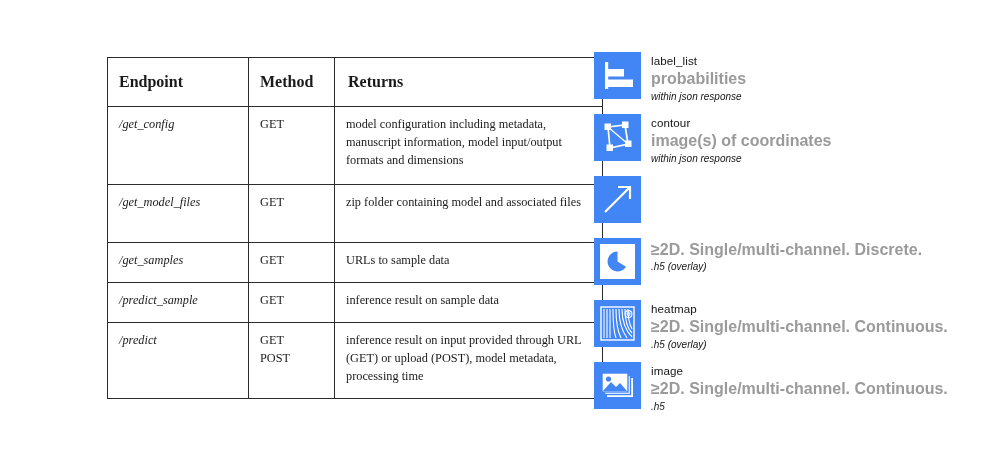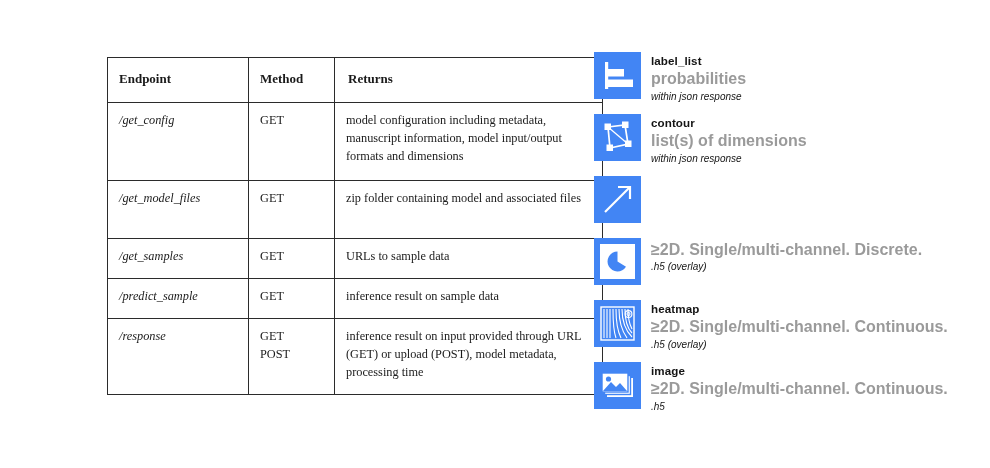--- a/index.html
+++ b/index.html
@@ -34,21 +34,21 @@
   table.api-table td {
     border: 1px solid #2b2b2b;
     vertical-align: top;
     padding: 9px 11px 10px 11px;
     font-size: 12.3px;
     line-height: 1.45;
     text-align: left;
   }
   table.api-table thead th {
     font-weight: bold;
-    font-size: 13px;
+    font-size: 16px;
     padding-top: 12px;
     padding-bottom: 13px;
   }
   table.api-table .col-endpoint { width: 118px; }
   table.api-table .col-method   { width: 63px; }
   table.api-table .col-returns  { width: 243px; padding-left: 13px; }
 
   td.endpoint-cell {
     font-style: italic;
   }
@@ -84,21 +84,21 @@
     height: 47px;
     flex: 0 0 47px;
     margin-right: 10px;
   }
   .legend-icon svg { display: block; }
   .legend-text {
     padding-top: 1px;
   }
   .lt-name {
     font-size: 11.6px;
-    font-weight: bold;
+    font-weight: normal;
     color: #141414;
     line-height: 1.33;
     letter-spacing: 0.1px;
   }
   .lt-desc {
     font-size: 16px;
     font-weight: bold;
     color: #9a9a9a;
     line-height: 1.33;
   }
@@ -137,21 +137,21 @@
         <td class="endpoint-cell">/get_samples</td>
         <td class="method-cell">GET</td>
         <td class="returns-cell">URLs to sample data</td>
       </tr>
       <tr class="r4">
         <td class="endpoint-cell">/predict_sample</td>
         <td class="method-cell">GET</td>
         <td class="returns-cell">inference result on sample data</td>
       </tr>
       <tr class="r5">
-        <td class="endpoint-cell">/response</td>
+        <td class="endpoint-cell">/predict</td>
         <td class="method-cell">GET
 POST</td>
         <td class="returns-cell">inference result on input provided through URL (GET) or upload (POST), model metadata, processing time</td>
       </tr>
     </tbody>
   </table>
 </div>
 
 <div id="legend">
 
@@ -178,21 +178,21 @@
         <polygon points="14,13 31,11 34,30 16,34" fill="none" stroke="#ffffff" stroke-width="1.7"></polygon>
         <line x1="14" y1="13" x2="34" y2="30" stroke="#ffffff" stroke-width="1.3"></line>
         <rect x="10.5" y="9.5" width="6.5" height="6.5" fill="#ffffff"></rect>
         <rect x="28" y="7.5" width="6.5" height="6.5" fill="#ffffff"></rect>
         <rect x="31" y="26.5" width="6.5" height="6.5" fill="#ffffff"></rect>
         <rect x="12.5" y="30.5" width="6.5" height="6.5" fill="#ffffff"></rect>
       </svg>
     </span>
     <span class="legend-text">
       <div class="lt-name">contour</div>
-      <div class="lt-desc">list(s) of dimensions</div>
+      <div class="lt-desc">image(s) of coordinates</div>
       <div class="lt-loc">within json response</div>
     </span>
   </div>
 
   <div class="legend-item">
     <span class="legend-icon">
       <svg width="47" height="47" viewBox="0 0 47 47">
         <rect x="0" y="0" width="47" height="47" fill="#4285f4"></rect>
         <line x1="11" y1="36" x2="35" y2="12" stroke="#ffffff" stroke-width="2.2"></line>
         <polyline points="24,11 36,11 36,23" fill="none" stroke="#ffffff" stroke-width="2.2"></polyline>

